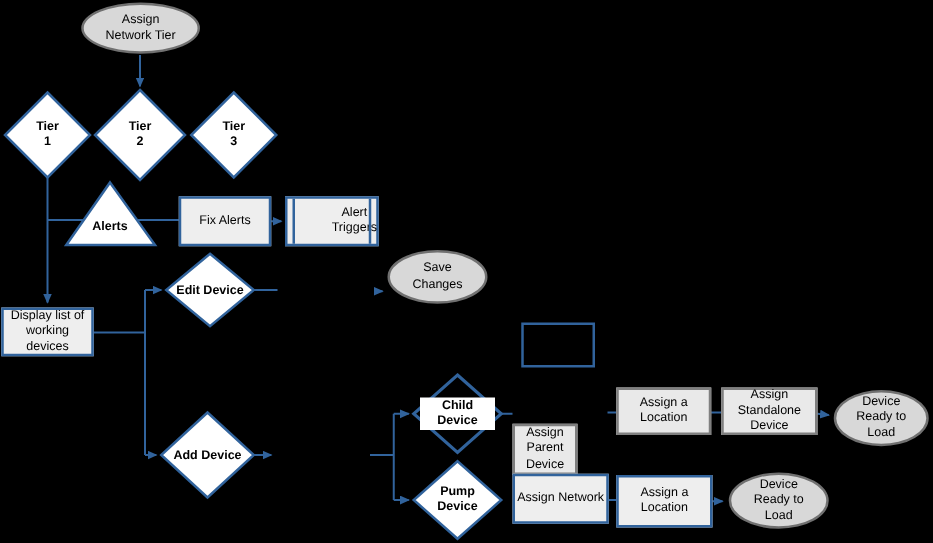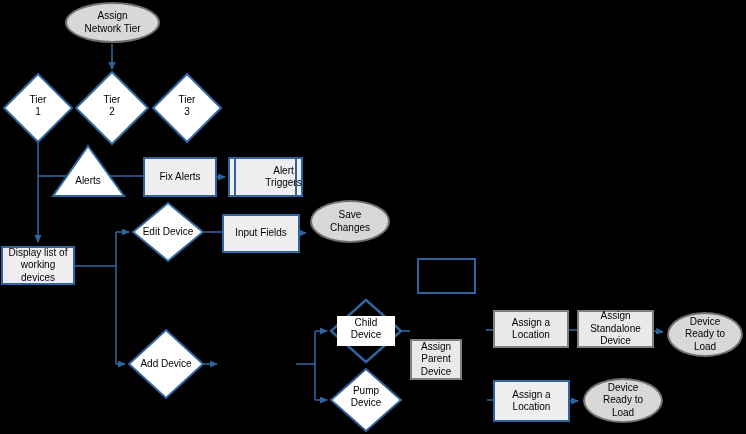--- a/index.html
+++ b/index.html
@@ -14,22 +14,22 @@
     font-size:10px;line-height:1.25;text-align:center;
   }
   .node .lbl{white-space:pre-line;text-align:center;}
   .proc{background:#eeeeee;border:2px solid #31639c;}
   .proc-gray{background:#e9e9e9;border:2px solid #7f7f7f;}
   .term{background:#d8d8d8;border:2px solid #707070;border-radius:50%;}
   .empty-box{background:transparent;border:2px solid #31639c;}
   .bar{position:absolute;top:0;bottom:0;width:2px;background:#31639c;}
   .bar.l{left:4px;} .bar.r{right:4px;}
   .float-label{
-    position:absolute;display:flex;justify-content:center;
-    font-size:10px;line-height:1.2;text-align:center;
+    position:absolute;display:flex;align-items:center;justify-content:center;
+    font-size:10px;line-height:1.2;text-align:center;font-weight:bold;
   }
   .float-label .lbl{white-space:pre-line;}
   .boxed{background:#ffffff;padding:1px 14px;}
 </style>
 </head>
 <body>
 
 <div class="canvas">
 
   <svg class="layer" viewBox="0 0 746 434">
@@ -86,23 +86,20 @@
     <span class="lbl">Alert
 Triggers</span>
     <div class="bar r"></div>
   </div>
 
   <div class="node proc" style="left:1px;top:246px;width:74px;height:39px;">
     <span class="lbl">Display list of
 working devices</span>
   </div>
 
-  <div class="node proc" style="left:222px;top:214px;width:78px;height:39px;">
-    <span class="lbl">Input Fields</span>
-  </div>
 
   <div class="node term" style="left:310px;top:200px;width:80px;height:43px;">
     <span class="lbl">Save
 Changes</span>
   </div>
 
   <div class="node empty-box" style="left:417px;top:258px;width:59px;height:36px;"></div>
 
 
   <div class="node proc-gray" style="left:410px;top:311px;width:52px;height:41px;margin-top:28px;">
@@ -120,20 +117,23 @@
 Standalone
 Device</span>
   </div>
 
   <div class="node term" style="left:667px;top:312px;width:76px;height:45px;">
     <span class="lbl">Device
 Ready to
 Load</span>
   </div>
 
+  <div class="node proc" style="left:410px;top:379px;width:77px;height:40px;">
+    <span class="lbl">Assign Network</span>
+  </div>
 
   <div class="node proc" style="left:493px;top:380px;width:77px;height:42px;">
     <span class="lbl">Assign a
 Location</span>
   </div>
 
   <div class="node term" style="left:583px;top:378px;width:80px;height:45px;">
     <span class="lbl">Device
 Ready to
 Load</span>

